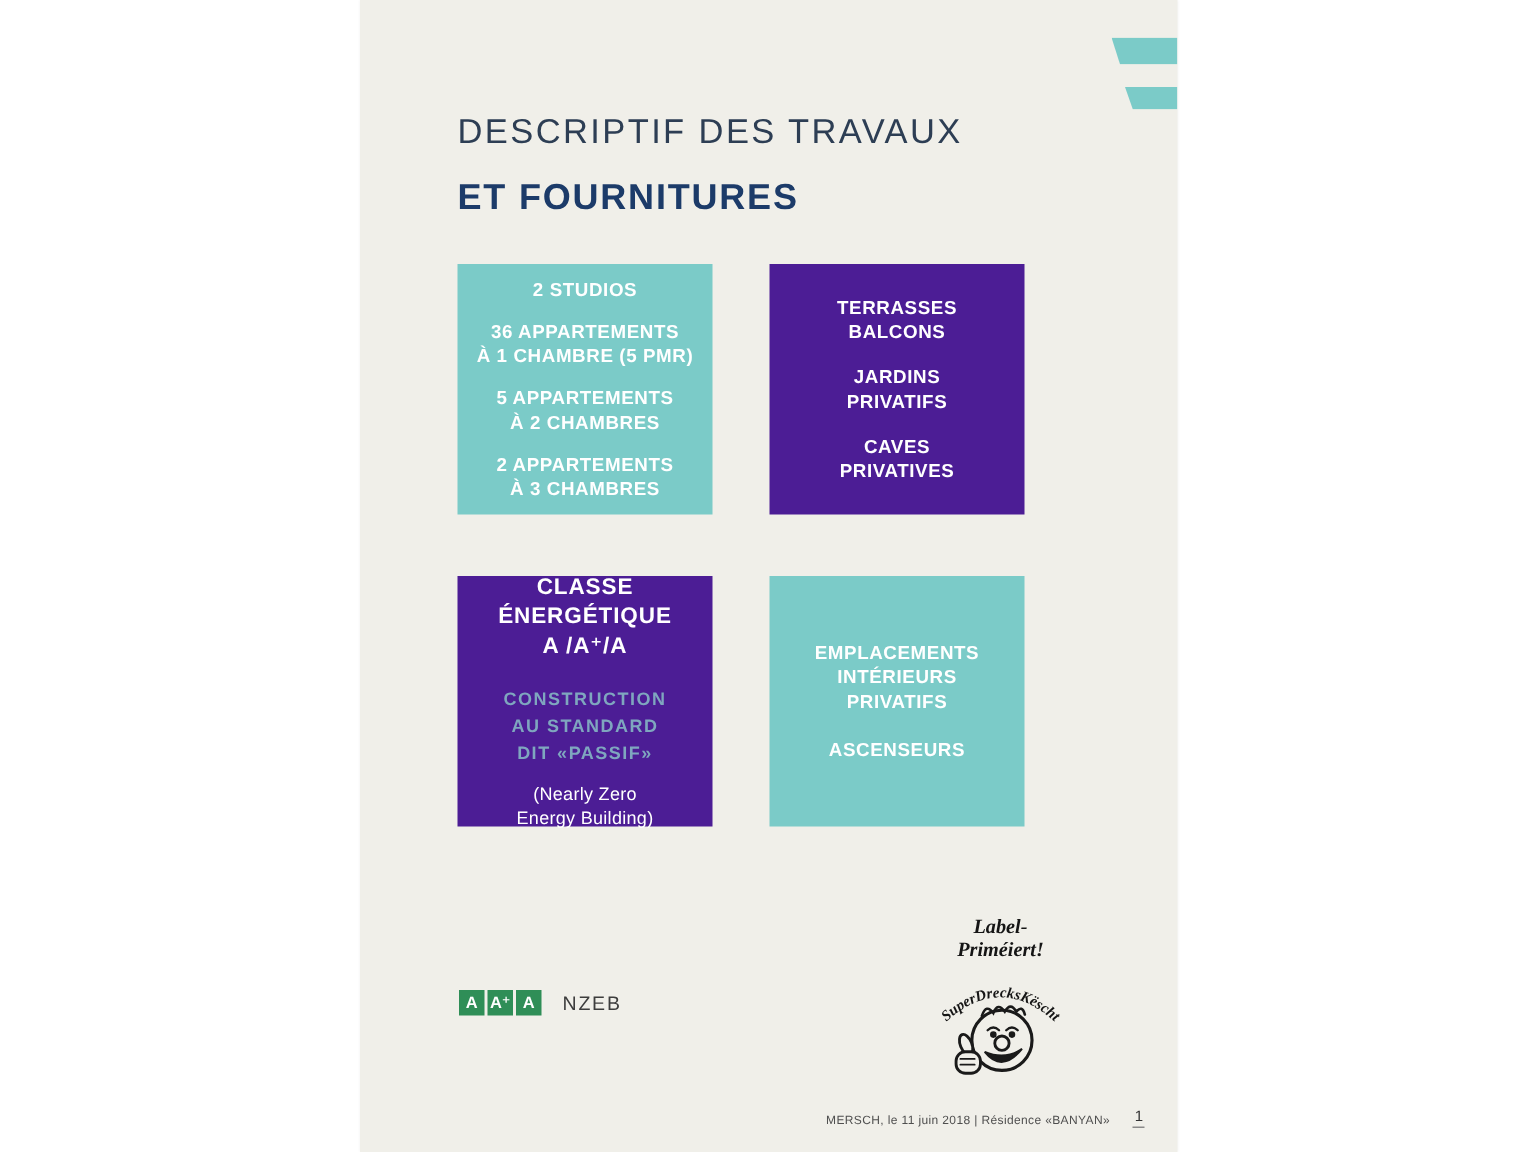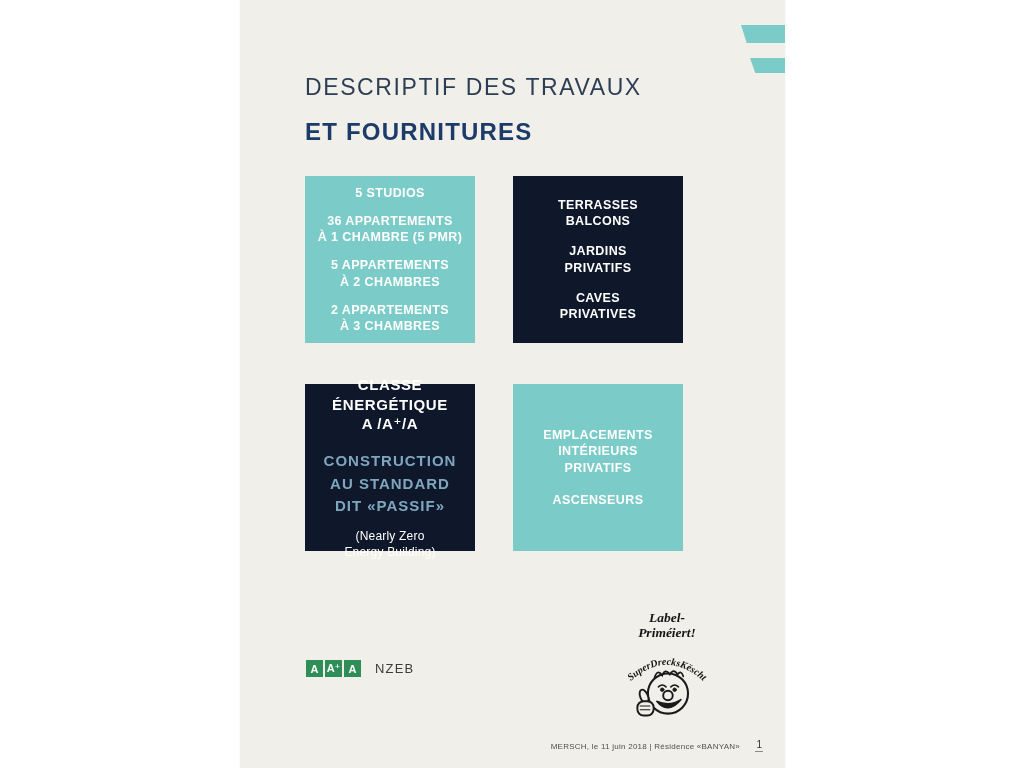--- a/index.html
+++ b/index.html
@@ -20,33 +20,33 @@
   
   .title { position:absolute; left:65px; top:74px; }
   .title-line1 { font-size:23px; font-weight:400; letter-spacing:1.6px; color:#2d3e54; }
   .title-line2 { font-size:24px; font-weight:700; letter-spacing:1.2px; color:#1c3b69; margin-top:17px; }
 
   
   .box { position:absolute; width:170px; height:167px;
          display:flex; flex-direction:column; align-items:center; justify-content:center;
          text-align:center; color:#ffffff; }
   .box.teal { background:#7bcbc8; }
-  .box.navy { background:#0f172a; }
+  .box.navy { background:#4c1d95; }
   .box-p { font-size:12.5px; font-weight:700; letter-spacing:0.4px; line-height:1.3;
            white-space:pre-line; margin:6px 0; }
   #box-units   { left:65px;  top:176px; }
   #box-ext     { left:273px; top:176px; }
   #box-energy  { left:65px;  top:384px; }
   #box-amen    { left:273px; top:384px; }
   #box-ext .box-p { margin:7px 0; }
   #box-amen .box-p { margin:8px 0; }
 
   .energy-main { font-size:15px; font-weight:700; letter-spacing:0.6px; line-height:1.32;
                  white-space:pre-line; margin-bottom:16px; }
-  .energy-sub1 { font-size:15px; font-weight:700; letter-spacing:1px; line-height:1.5;
+  .energy-sub1 { font-size:12px; font-weight:700; letter-spacing:1px; line-height:1.5;
                  color:#7fa6bf; white-space:pre-line; margin-bottom:10px; }
   .energy-sub2 { font-size:12px; font-weight:400; letter-spacing:0.2px; line-height:1.35;
                  white-space:pre-line; }
 
   
   .nzeb-row { position:absolute; left:66px; top:660px; display:flex; align-items:center; }
   .aclass { width:17px; height:17px; background:#2f8e57; color:#fff; margin-right:2px;
             display:flex; align-items:center; justify-content:center;
             font-size:11px; font-weight:700; }
   .nzeb-text { margin-left:12px; font-size:13px; letter-spacing:1.2px; color:#3d3d3d; }
@@ -72,21 +72,21 @@
 
     <div class="deco1"></div>
     <div class="deco2"></div>
 
     <div class="title">
       <div class="title-line1">DESCRIPTIF DES TRAVAUX</div>
       <div class="title-line2">ET FOURNITURES</div>
     </div>
 
     <div class="box teal" id="box-units">
-      <div class="box-p">5 STUDIOS</div>
+      <div class="box-p">2 STUDIOS</div>
       <div class="box-p">36 APPARTEMENTS
 À 1 CHAMBRE (5 PMR)</div>
       <div class="box-p">5 APPARTEMENTS
 À 2 CHAMBRES</div>
       <div class="box-p">2 APPARTEMENTS
 À 3 CHAMBRES</div>
     </div>
 
     <div class="box navy" id="box-ext">
       <div class="box-p">TERRASSES

